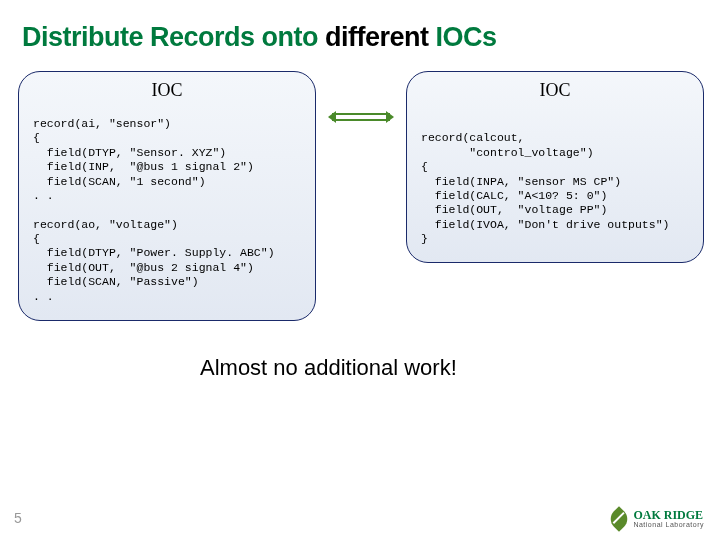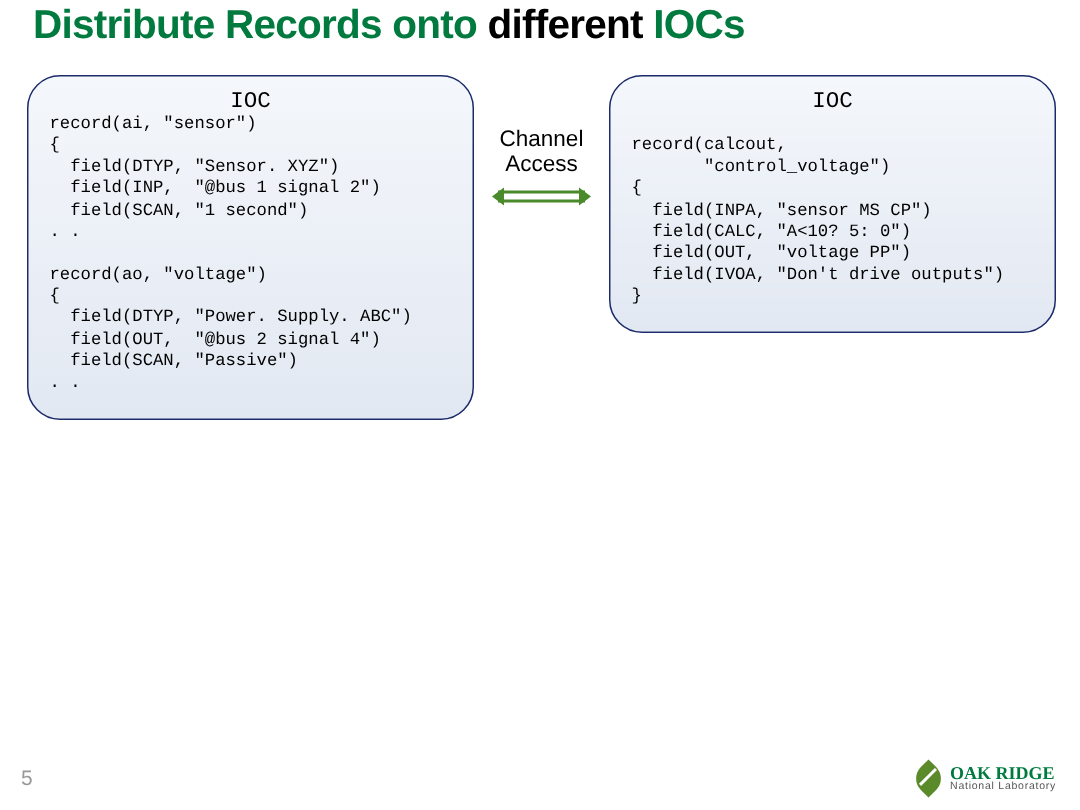--- a/index.html
+++ b/index.html
@@ -8,21 +8,21 @@
     height: 540px;
     background: #fff;
     font-family: Arial, Helvetica, sans-serif;
     position: relative;
     overflow: hidden;
   }
   .title {
     font-family: "Arial Black", Arial, sans-serif;
     font-weight: 900;
     font-size: 27px;
-    padding: 1px 0 0 22px;
+    padding: 22px 0 0 22px;
     letter-spacing: -0.5px;
   }
   .title .t1 { color: #007a3e; }
   .title .t2 { color: #000; }
   .title .t3 { color: #007a3e; }
   .content {
     display: flex;
     align-items: flex-start;
     padding: 18px 14px 0 18px;
     gap: 6px;
@@ -31,24 +31,24 @@
     border: 1.5px solid #1a2a6a;
     border-radius: 22px;
     background: linear-gradient(to bottom, #f4f7fb 0%, #e2e8f2 100%);
     padding: 8px 14px 16px 14px;
     position: relative;
   }
   .ioc-left { width: 298px; min-height: 230px; }
   .ioc-right { width: 298px; min-height: 170px; }
   .ioc-title {
     text-align: center;
-    font-size: 15px;
+    font-size: 18px;
     color: #000;
-    margin-bottom: 0;
-    font-family: Liberation Mono, monospace;
+    margin-bottom: 16px;
+    font-family: Liberation Serif, serif;
   }
   .code {
     font-family: "Courier New", monospace;
     font-size: 11.5px;
     line-height: 1.25;
     white-space: pre;
     color: #000;
   }
   .channel {
     width: 78px;
@@ -139,22 +139,20 @@
 
 record(ao, "voltage")
 {
   field(DTYP, "Power. Supply. ABC")
   field(OUT,  "@bus 2 signal 4")
   field(SCAN, "Passive")
 . .</div>
   </div>
 
   <div class="channel">
-    <div class="channel-text" style="white-space:pre-line;">Channel
-Access</div>
     <div class="arrow-wrap">
       <svg class="arrow" viewBox="0 0 66 16">
         <line x1="4" y1="5" x2="62" y2="5" stroke="#4a8a2a" stroke-width="2"></line>
         <line x1="4" y1="11" x2="62" y2="11" stroke="#4a8a2a" stroke-width="2"></line>
         <polygon points="0,8 8,2 8,14" fill="#4a8a2a"></polygon>
         <polygon points="66,8 58,2 58,14" fill="#4a8a2a"></polygon>
       </svg>
     </div>
   </div>
 
@@ -167,20 +165,21 @@
   field(INPA, "sensor MS CP")
   field(CALC, "A&lt;10? 5: 0")
   field(OUT,  "voltage PP")
   field(IVOA, "Don't drive outputs")
 }</div>
   </div>
 
 </div>
 
 <div class="remarks">
+  <div class="remark">Almost no additional work!</div>
 </div>
 
 <div class="page-num">5</div>
 
 <div class="logo">
   <div class="leaf"></div>
   <div class="logo-text">
     <div class="logo-main">OAK RIDGE</div>
     <div class="logo-sub">National Laboratory</div>
   </div>

